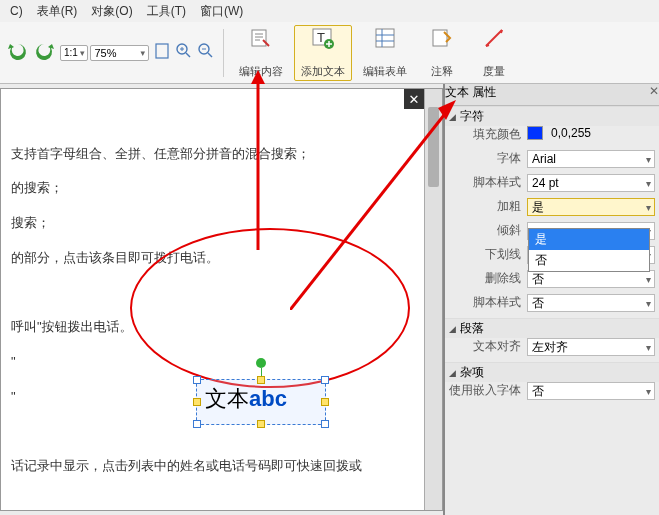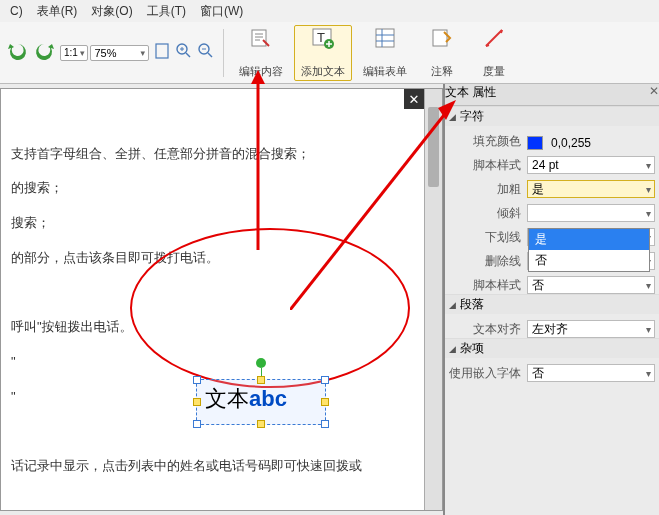--- a/index.html
+++ b/index.html
@@ -33,21 +33,21 @@
 .rot::after{content:"";position:absolute;left:50%;top:10px;width:1px;height:8px;background:#31b23a}
 .scrollbar{position:absolute;right:0;top:0;width:18px;height:100%;background:#e0e0e0;border-left:1px solid #aaa}
 .sb-track{position:absolute;top:18px;bottom:18px;left:0;right:0}
 .sb-thumb{position:absolute;top:0;height:80px;left:3px;right:3px;background:#b0b0b0;border-radius:2px}
 .closebar{position:absolute;right:18px;top:0;width:20px;height:20px;background:#333;color:#fff;display:flex;align-items:center;justify-content:center;font-size:13px;z-index:2}
 .panel{width:216px;background:#ebebeb;border-left:2px solid #888;font-size:12px}
 .panel-head{height:22px;background:#e0e0e0;border-bottom:1px solid #bbb;display:flex;padding:0 0;justify-content:space-between}
 .panel-head .x{color:#666}
 .section-head{height:20px;background:#e6e6e6;display:flex;align-items:center;padding:0 4px;gap:4px;border-top:1px solid #ddd}
 .tri{font-size:9px;color:#555}
-.prop-row{display:flex;align-items:flex-end;height:24px;padding:0 4px}
+.prop-row{display:flex;align-items:flex-start;height:24px;padding:0 4px}
 .prop-k{width:78px;text-align:right;padding-right:6px;color:#555}
 .prop-v{flex:1;display:flex;align-items:center;gap:4px}
 .prop-v .field{flex:1;background:#fff;border:1px solid #bbb;height:18px;padding:0 4px;display:flex;align-items:center}
 .prop-v .field.dd{position:relative}
 .prop-v .field.dd::after{content:"▾";position:absolute;right:3px;color:#666;font-size:10px}
 .prop-v .field.sel{background:#fff6cc;border:1px solid #d4b020}
 .swatch{width:16px;height:14px;background:#0033ff;border:1px solid #999;margin-right:4px}
 .dd-open{position:absolute;left:528px;top:228px;width:122px;background:#fff;border:1px solid #888;z-index:10}
 .dd-open div{padding:2px 6px}
 .dd-open div.hi{background:#2a80f0;color:#fff}
@@ -201,20 +201,28 @@
       </div>
 
     <div class="prop-row">
         <div class="prop-k">填充颜色</div>
         <div class="prop-v">
           <span class="swatch"></span>
           <span>0,0,255</span>
         </div>
       </div>
     <div class="prop-row">
+        <div class="prop-k">字体</div>
+        <div class="prop-v">
+          <div class="field dd">
+            <span>Arial</span>
+          </div>
+        </div>
+      </div>
+    <div class="prop-row">
         <div class="prop-k">脚本样式</div>
         <div class="prop-v">
           <div class="field dd">
             <span>24 pt</span>
           </div>
         </div>
       </div>
     <div class="prop-row">
         <div class="prop-k">加粗</div>
         <div class="prop-v">

